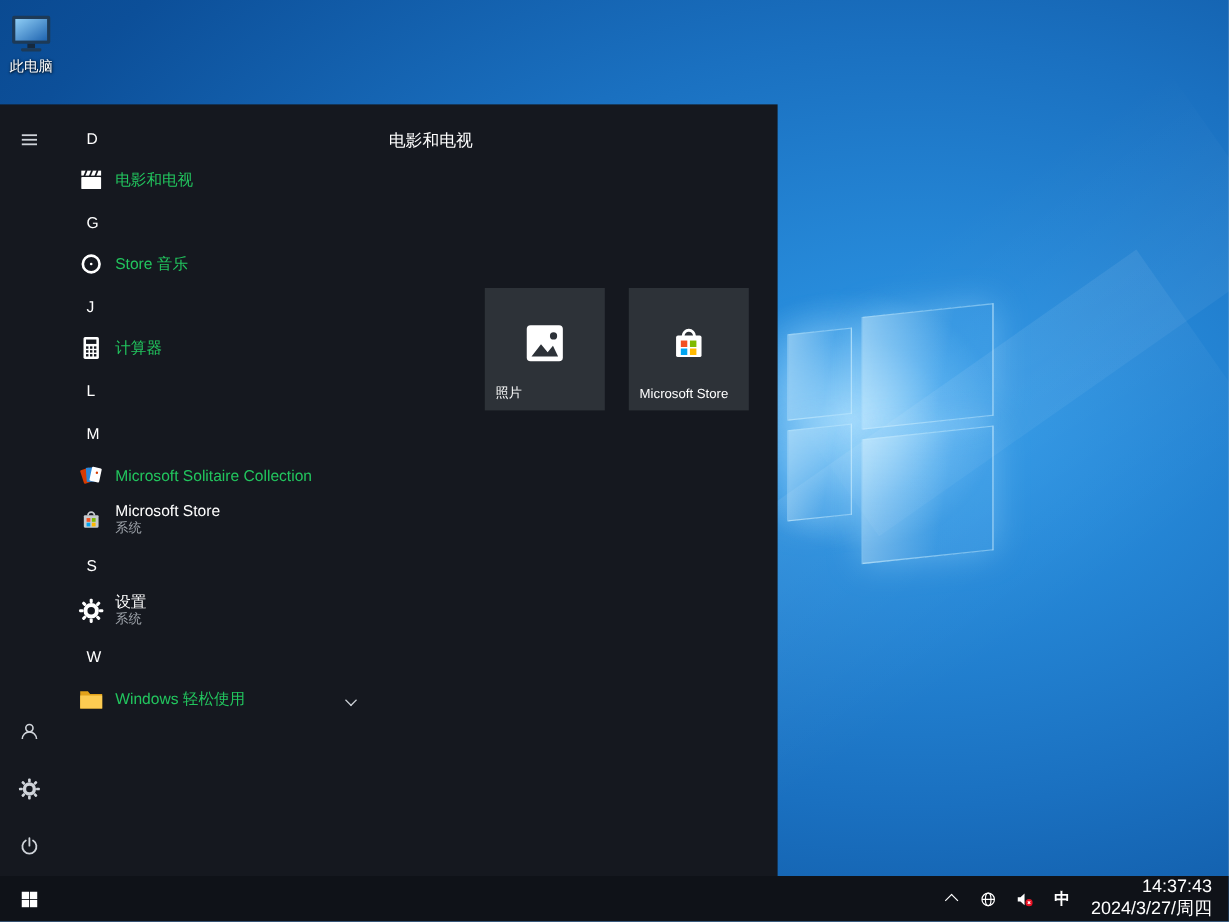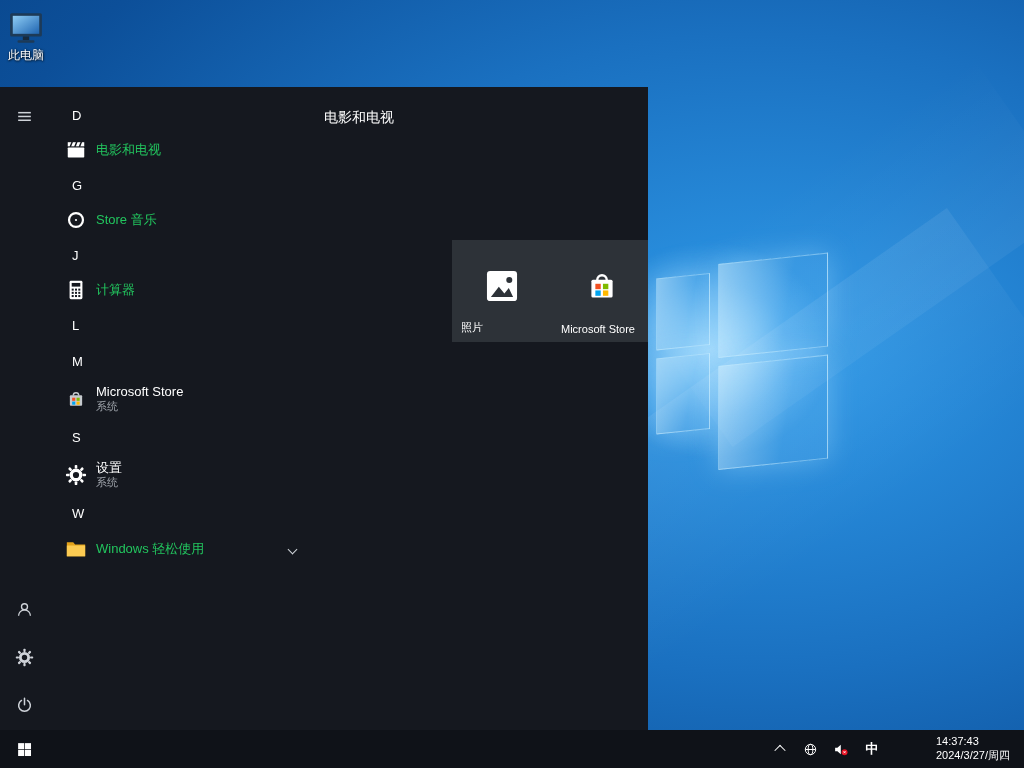--- a/index.html
+++ b/index.html
@@ -58,40 +58,40 @@
   .row .ic { width:24px; height:24px; flex:0 0 24px; display:flex; align-items:center; justify-content:center; }
   .row .ic svg { width:22px; height:22px; }
   .row .txt { margin-left:8px; font-size:13px; color:#22c55e; white-space:nowrap; }
   .row .txt2 { margin-left:8px; display:flex; flex-direction:column; line-height:1.25; }
   .row .txt2 .t { font-size:13px; color:#fff; }
   .row .txt2 .s { font-size:11px; color:#9ea3aa; }
   .chev { width:7px; height:7px; border-right:1.5px solid #cfd3d9; border-bottom:1.5px solid #cfd3d9;
     transform:rotate(45deg); margin-left:auto; margin-right:12px; }
 
   .group-title { position:absolute; left:324px; top:22px; font-size:14px; color:#fff; cursor:pointer; }
-  .tiles { position:absolute; left:452px; top:153px; display:flex; gap:0;border-radius:16px; }
+  .tiles { position:absolute; left:404px; top:153px; display:flex; gap:20px;border-radius:16px; }
   .tile { width:100px; height:102px; background:#2d3238; position:relative; cursor:pointer; }
   .tile .tic { position:absolute; left:50%; top:27px; transform:translateX(-50%); }
   .tile .tic svg { width:38px; height:38px; color:#fff; }
   .tile .tlbl { position:absolute; left:9px; bottom:7px; font-size:11px; color:#fff; white-space:nowrap; }
 
   
   .taskbar { position:absolute; left:0; bottom:0; width:1024px; height:38px;
     background:#0f1218; z-index:10; display:flex; align-items:center; }
   .start-btn { width:48px; height:38px; display:flex; align-items:center; justify-content:center;
     color:#fff; cursor:pointer; }
   .start-btn svg { width:17px; height:17px; }
   .tray { margin-left:auto; display:flex; align-items:center; gap:6px; padding-right:8px; }
   .tray-btn { height:38px; min-width:24px; display:flex; align-items:center; justify-content:center;
     color:#fff; cursor:pointer; padding:0 4px; }
   .tray-btn svg { width:17px; height:17px; }
   .tray-chev { width:8px; height:8px; border-left:1.6px solid #fff; border-top:1.6px solid #fff;
     transform:rotate(45deg) translate(1px,1px); }
   .ime { font-size:13px; font-weight:bold; }
-  .clock { text-align:left; line-height:1.25; font-size:11px; padding:0 6px; cursor:pointer;margin-left:40px; }
+  .clock { text-align:right; line-height:1.25; font-size:15px; padding:0 6px; cursor:pointer; }
 </style>
 </head>
 <body>
 
 <svg width="0" height="0" style="position:absolute" aria-hidden="true">
   <defs>
     <linearGradient id="scr" x1="0" y1="0" x2="1" y2="1">
       <stop offset="0" stop-color="#8ecdf5"></stop>
         <stop offset="1" stop-color="#1f64b0"></stop>
     </linearGradient>
@@ -281,20 +281,28 @@
           </svg>
         </span>
       <span class="txt">计算器</span>
     </div>
 
     <div class="row-section">L</div>
 
 
     <div class="row-section">M</div>
 
+    <div class="row">
+      <span class="ic">
+          <svg>
+            <use href="#sym-cards"></use>
+          </svg>
+        </span>
+      <span class="txt">Microsoft Solitaire Collection</span>
+    </div>
 
     <div class="row twol">
       <span class="ic">
           <svg style="color:#c6cace">
             <use href="#sym-bag"></use>
           </svg>
         </span>
       <span class="txt2">
         <span class="t">Microsoft Store</span>
         <span class="s">系统</span>

